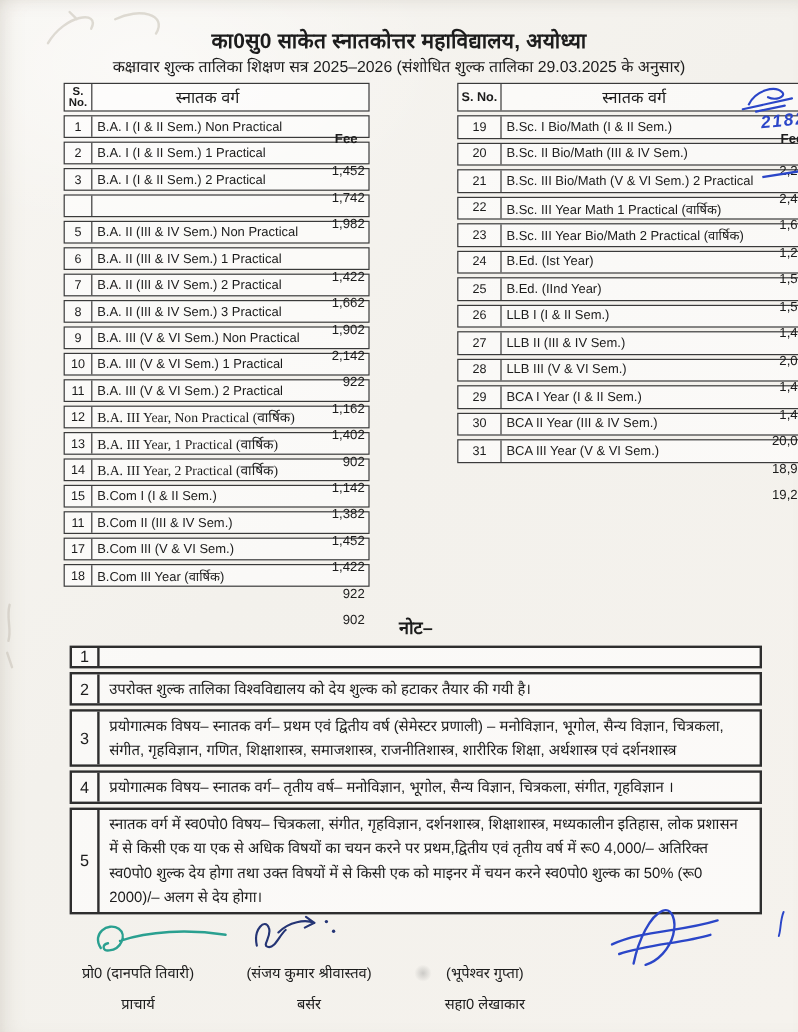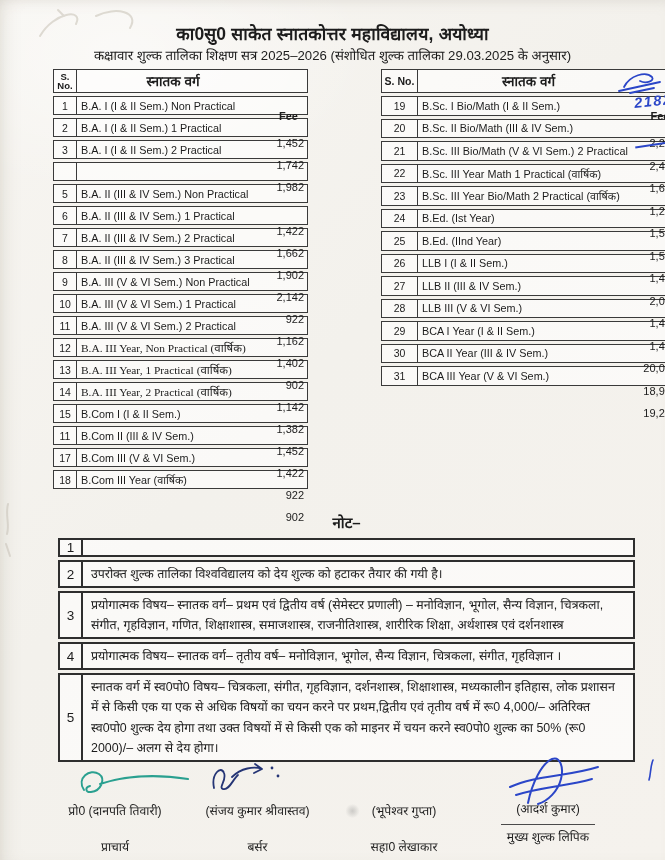--- a/index.html
+++ b/index.html
@@ -30,21 +30,21 @@
   .cell{display:flex;align-items:center;box-sizing:border-box;}
   .cell+ .cell{border-left:1.5px solid #3a3a3a;}
   .cell-sno{justify-content:center;font-size:10.5px;}
   .fee-table.left  .cell-sno{width:22px;}
   .fee-table.right .cell-sno{width:35px;}
   .cell-label{flex:1;padding-left:4px;font-size:10.8px;white-space:nowrap;overflow:visible;}
   .cell-fee{justify-content:flex-end;padding-right:3px;font-size:11px;position:relative;margin-top:46px;}
   .fee-table.left  .cell-fee{width:38px;}
   .fee-table.right .cell-fee{width:41px;}
   .hdr-sno{flex-direction:column;justify-content:center;line-height:1;font-weight:bold;font-size:9.5px;}
-  .hdr-class{justify-content:center;font-weight:bold;font-size:13.5px;padding-left:0;}
+  .hdr-class{justify-content:center;font-weight:normal;font-size:13.5px;padding-left:0;}
   .hdr-fee{justify-content:center;font-weight:bold;font-size:11px;padding-right:0;}
   
   .left-rows .fee-row:nth-child(12) .cell-label,
   .left-rows .fee-row:nth-child(13) .cell-label,
   .left-rows .fee-row:nth-child(14) .cell-label{font-family:"Liberation Serif",serif;font-size:11.4px;}
   
   .cell-fee.struck::after{content:"";position:absolute;left:-5px;right:-1px;top:52%;
     border-top:2.2px solid #2b46c8;transform:rotate(-9deg);}
   .hand-correction{position:absolute;left:634px;top:93px;color:#2b46c8;font-size:14.5px;
     font-weight:600;letter-spacing:1.5px;transform:rotate(-6deg);font-style:italic;}
@@ -55,21 +55,21 @@
   .notes{position:absolute;top:538px;left:58px;width:577px;}
   .note-row{display:flex;border:2px solid #2e2e2e;background:rgba(255,255,255,.6);
     box-sizing:border-box;margin-bottom:3px;}
   .note-no{width:21px;min-width:21px;border-right:2px solid #2e2e2e;display:flex;
     align-items:center;justify-content:center;font-size:13.5px;}
   .note-text{padding:2px 8px;font-size:12.4px;line-height:1.62;}
 
   
   .sig-col{position:absolute;text-align:center;}
   .sig-name{font-size:12.2px;}
-  .sig-role{font-size:12.2px;margin-top:19px;display:inline-block;}
+  .sig-role{font-size:12.2px;margin-top:9px;display:inline-block;}
   .sig-col.c1{left:40px;top:802px;width:150px;}
   .sig-col.c2{left:185px;top:802px;width:145px;}
   .sig-col.c3{left:340px;top:802px;width:128px;}
   .sig-col.c4{left:478px;top:800px;width:140px;}
   .sig-col.c4 .sig-role{border-top:1.6px solid #4a4a4a;padding:3px 6px 0 6px;margin-top:7px;}
   .ink{position:absolute;pointer-events:none;}
   .smudge{position:absolute;left:345px;top:804px;width:15px;height:14px;border-radius:50%;
     background:radial-gradient(circle,#9a9a98 0%,rgba(150,150,148,0) 70%);opacity:.45;}
 </style>
 </head>
@@ -317,17 +317,13 @@
     <div class="sig-role">प्राचार्य</div>
   </div>
   <div class="sig-col c2">
     <div class="sig-name">(संजय कुमार श्रीवास्तव)</div>
     <div class="sig-role">बर्सर</div>
   </div>
   <div class="sig-col c3">
     <div class="sig-name">(भूपेश्वर गुप्ता)</div>
     <div class="sig-role">सहा0 लेखाकार</div>
   </div>
-  <div class="sig-col c4">
-    <div class="sig-name">(आदर्श कुमार)</div>
-    <div class="sig-role">मुख्य शुल्क लिपिक</div>
-  </div>
 </div>
 
 </body></html>

